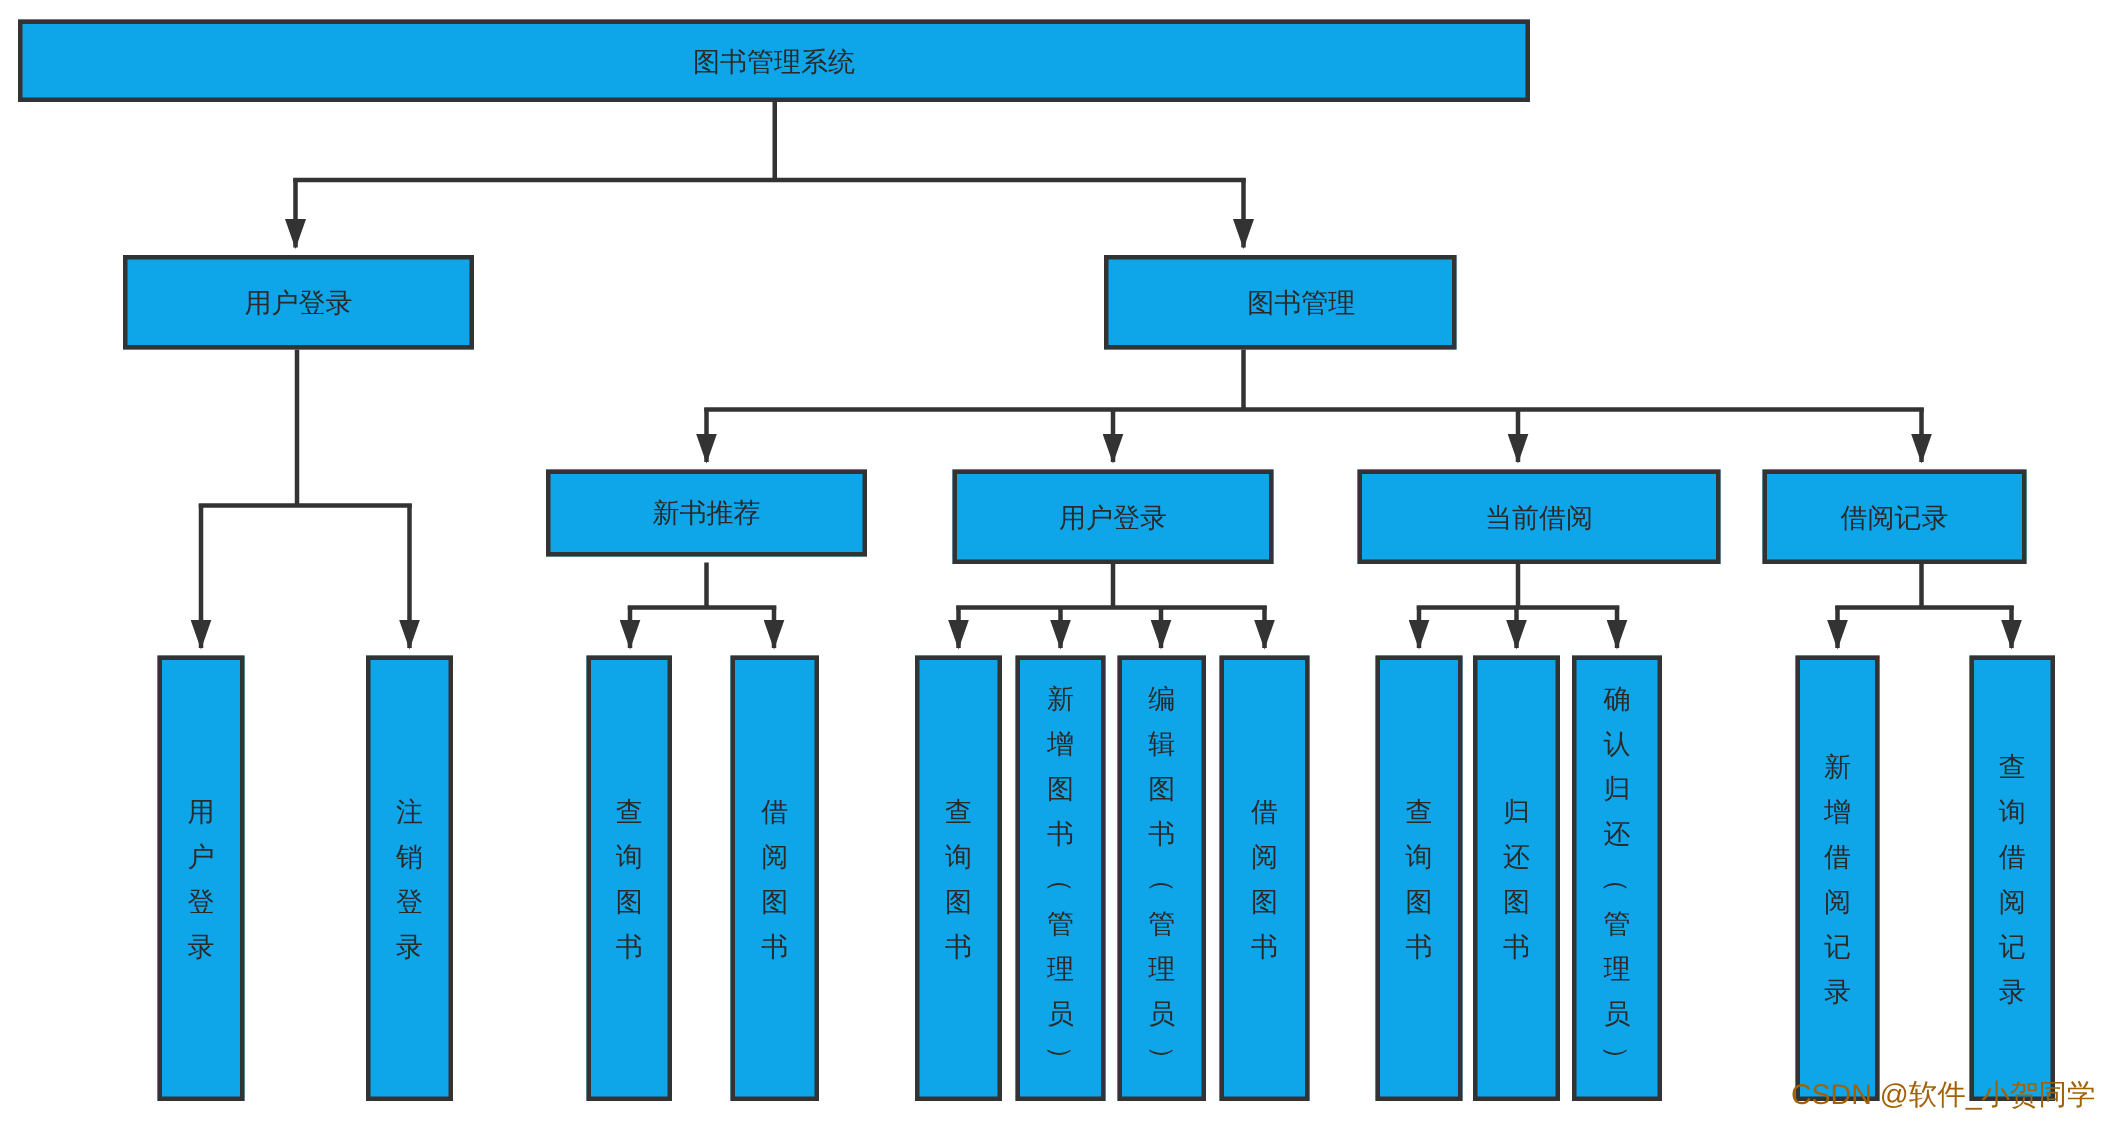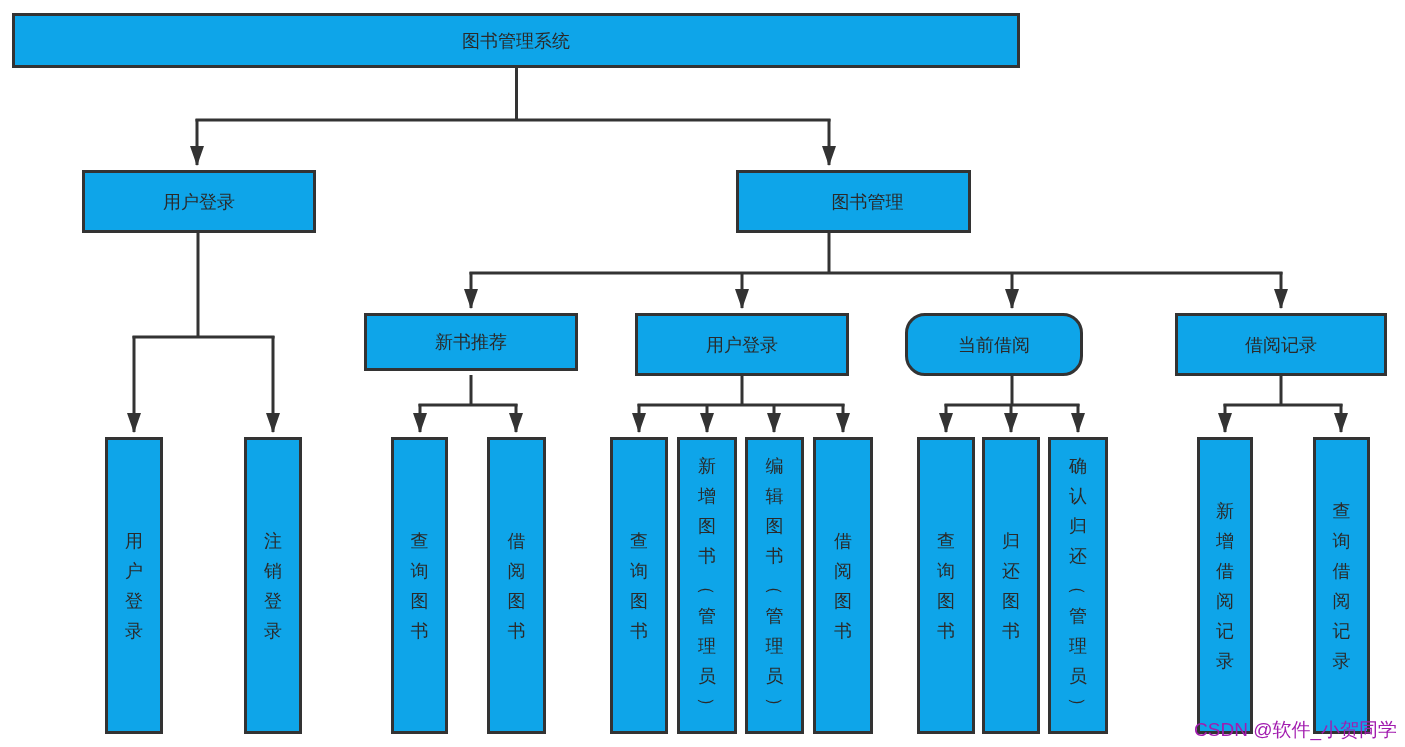--- a/index.html
+++ b/index.html
@@ -48,21 +48,21 @@
     text-align: center;
   }
   .vchar.rot {
     transform: rotate(90deg);
   }
   .watermark {
     position: absolute;
     right: 8px;
     bottom: 4px;
     font-size: 19px;
-    color: #a21caf;
+    color: #a16207;
     white-space: nowrap;
   }
 </style>
 </head>
 <body>
 
 <div class="canvas">
 
   <svg class="wires" viewBox="0 0 1405 747">
     <defs>
@@ -124,24 +124,24 @@
   <div class="node" style="left:736px; top:170px; width:235px; height:63px;padding-left:28px;">
     <span class="hlabel">图书管理</span>
   </div>
 
   <div class="node" style="left:364px; top:313px; width:214px; height:58px;">
     <span class="hlabel">新书推荐</span>
   </div>
   <div class="node" style="left:635px; top:313px; width:214px; height:63px;">
     <span class="hlabel">用户登录</span>
   </div>
-  <div class="node" style="left:905px; top:313px; width:178px; height:63px;border-radius:20px;">
+  <div class="node" style="left:905px; top:313px; width:242px; height:63px;">
     <span class="hlabel">当前借阅</span>
   </div>
-  <div class="node" style="left:1175px; top:313px; width:212px; height:63px;text-align:right;">
+  <div class="node" style="left:1175px; top:313px; width:176px; height:63px;text-align:right;">
     <span class="hlabel">借阅记录</span>
   </div>
 
   <div class="node vnode" style="left:105px; top:437px; width:58px; height:297px;">
     <span class="vlabel">
         <span class="vchar">用</span>
         <span class="vchar">户</span>
         <span class="vchar">登</span>
         <span class="vchar">录</span>
       </span>

